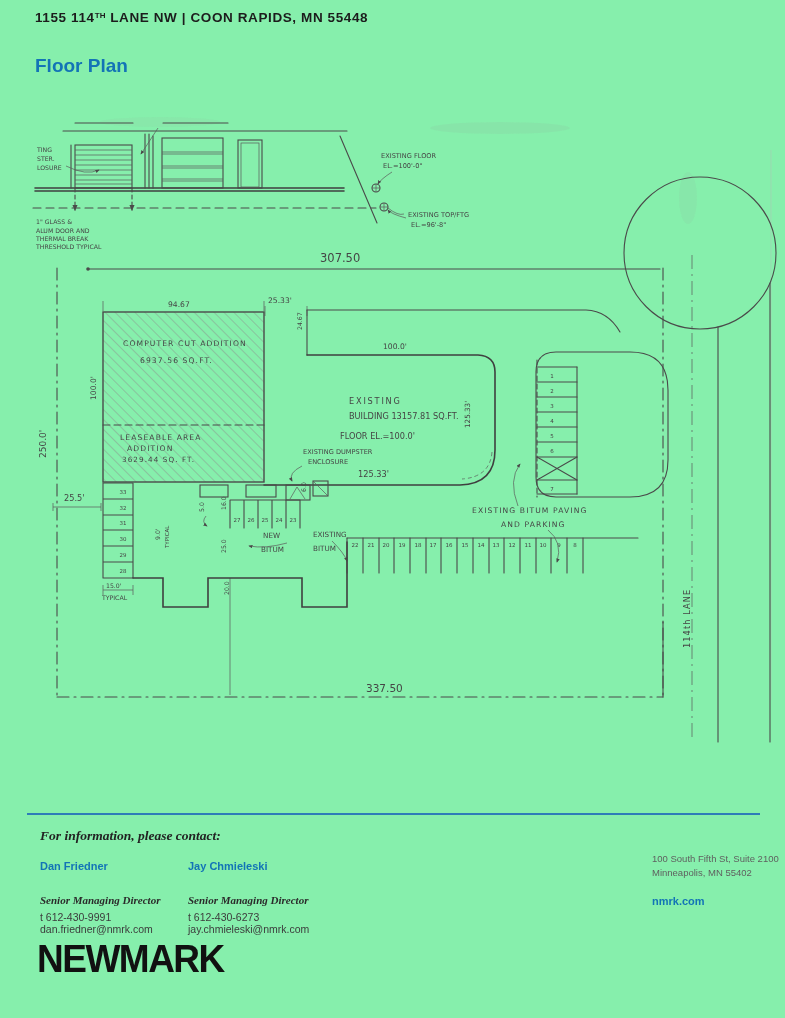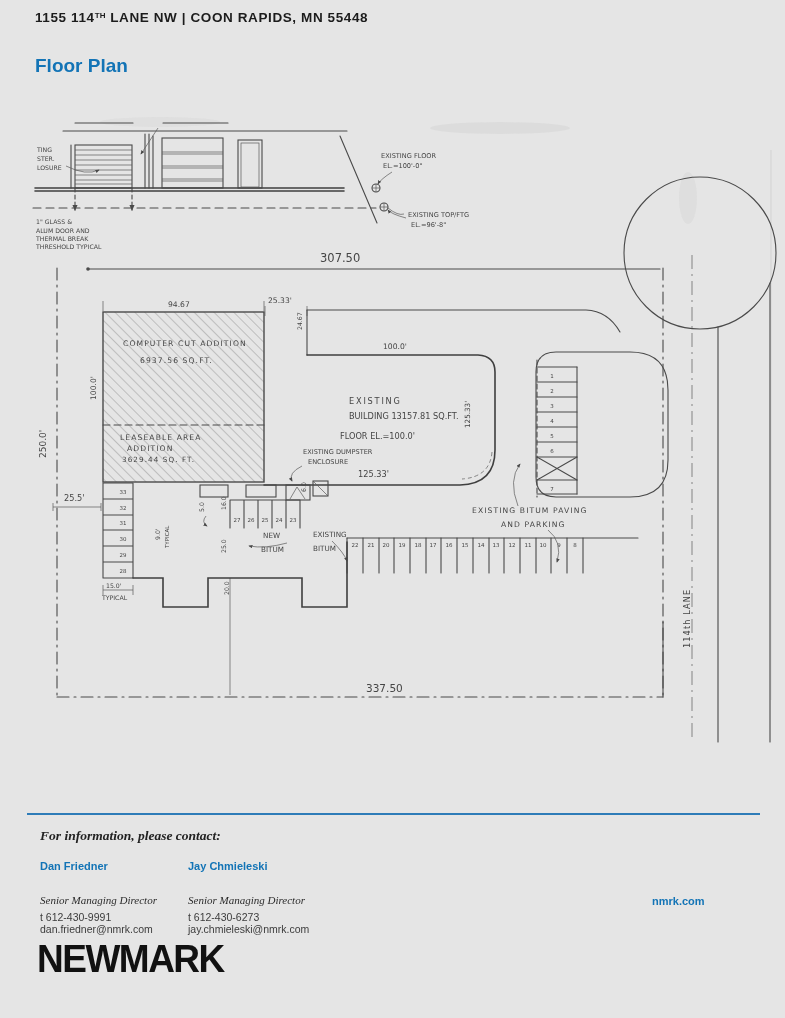--- a/index.html
+++ b/index.html
@@ -1,16 +1,16 @@
 <!DOCTYPE html>
 <html><head>
 <meta charset="utf-8">
 <style>
   html,body{margin:0;padding:0;background:#ffffff;}
-  .page{position:relative;width:785px;height:1018px;background:#e5e5e5;overflow:hidden;
+  .page{position:relative;width:785px;height:1018px;background:#86efac;overflow:hidden;
         font-family:"Liberation Sans",sans-serif;}
   
   .address{position:absolute;left:35px;top:10px;font-size:13.5px;font-weight:bold;
            letter-spacing:.6px;color:#1c1c1c;}
   .address sup{font-size:8px;vertical-align:4px;letter-spacing:.3px;}
   .section-title{position:absolute;left:35px;top:55px;font-size:19px;font-weight:bold;color:#1374b6;}
   
   svg.plan{position:absolute;left:0;top:0;}
   .sk{stroke:#4a4a4a;fill:none;stroke-width:1.1;stroke-linecap:round;}
   .sk2{stroke:#3f3f3f;fill:none;stroke-width:1.6;stroke-linecap:round;}
@@ -20,21 +20,21 @@
   .s75{font-size:7.6px;}.s8{font-size:8.2px;}.s9{font-size:9px;}.s10{font-size:10.5px;}.s11{font-size:11.5px;}
   .ls1{letter-spacing:1.1px;}.ls2{letter-spacing:1.8px;}
   .mid{text-anchor:middle;}
   
   .blue-rule{position:absolute;left:27px;top:813px;width:733px;height:0;border-top:2px solid #2e7cb8;}
   .contact-heading{position:absolute;left:40px;top:828px;font-family:"Liberation Serif",serif;
                    font-style:italic;font-weight:bold;font-size:13.5px;color:#222;}
   .contact-col{position:absolute;top:860px;width:150px;}
   .c1{left:40px;}.c2{left:188px;}.c3{left:345px;}
   .contact-name{font-size:11px;font-weight:bold;color:#1374b6;margin-bottom:22px;}
-  .contact-title{font-family:"Liberation Serif",serif;font-style:italic;font-size:11px;color:#2b2b2b;margin-bottom:5px;}
+  .contact-title{font-family:"Liberation Serif",serif;font-style:italic;font-size:11px;color:#2b2b2b;margin-bottom:5px;font-weight:bold;}
   .contact-phone{font-size:10.5px;color:#3c3c3c;margin-bottom:0;}
   .contact-email{font-size:10.5px;color:#3c3c3c;}
   .office{position:absolute;left:652px;top:852px;font-size:9.5px;color:#5f5f5f;line-height:14px;}
   .website{position:absolute;left:652px;top:895px;font-size:11px;font-weight:bold;color:#1374b6;text-align:right;}
   .logo{position:absolute;left:37px;top:938px;font-size:37px;font-weight:900;color:#111;
         letter-spacing:-1.5px;transform:scaleY(1.05);}
 </style>
 </head>
 <body>
 
@@ -243,16 +243,20 @@
     <div class="contact-phone">t 612-430-9991</div>
     <div class="contact-email">dan.friedner@nmrk.com</div>
   </div>
   <div class="contact-col c2">
     <div class="contact-name">Jay Chmieleski</div>
     <div class="contact-title">Senior Managing Director</div>
     <div class="contact-phone">t 612-430-6273</div>
     <div class="contact-email">jay.chmieleski@nmrk.com</div>
   </div>
 
+  <div class="office">
+    <div>100 South Fifth St, Suite 2100</div>
+    <div>Minneapolis, MN 55402</div>
+  </div>
   <div class="website">nmrk.com</div>
   <div class="logo">NEWMARK</div>
 
 </div>
 
 </body></html>

